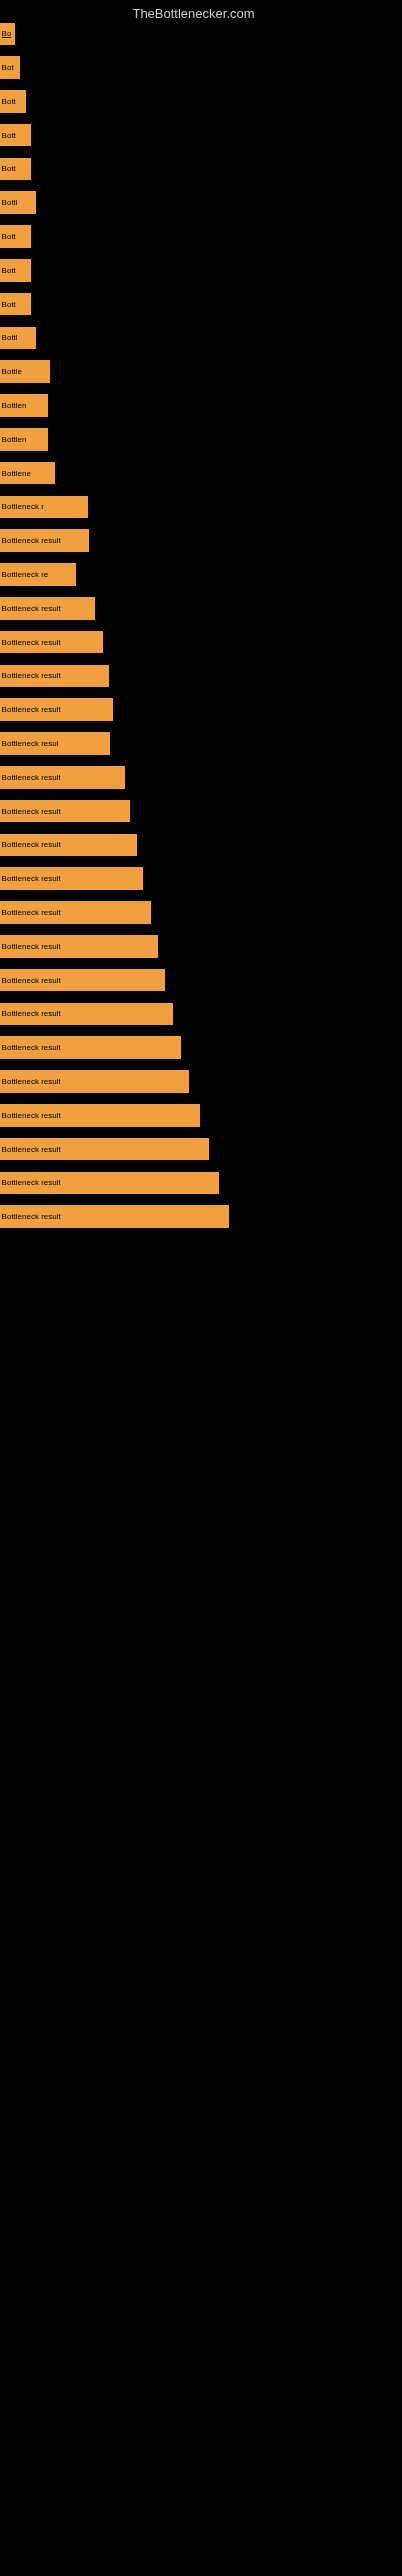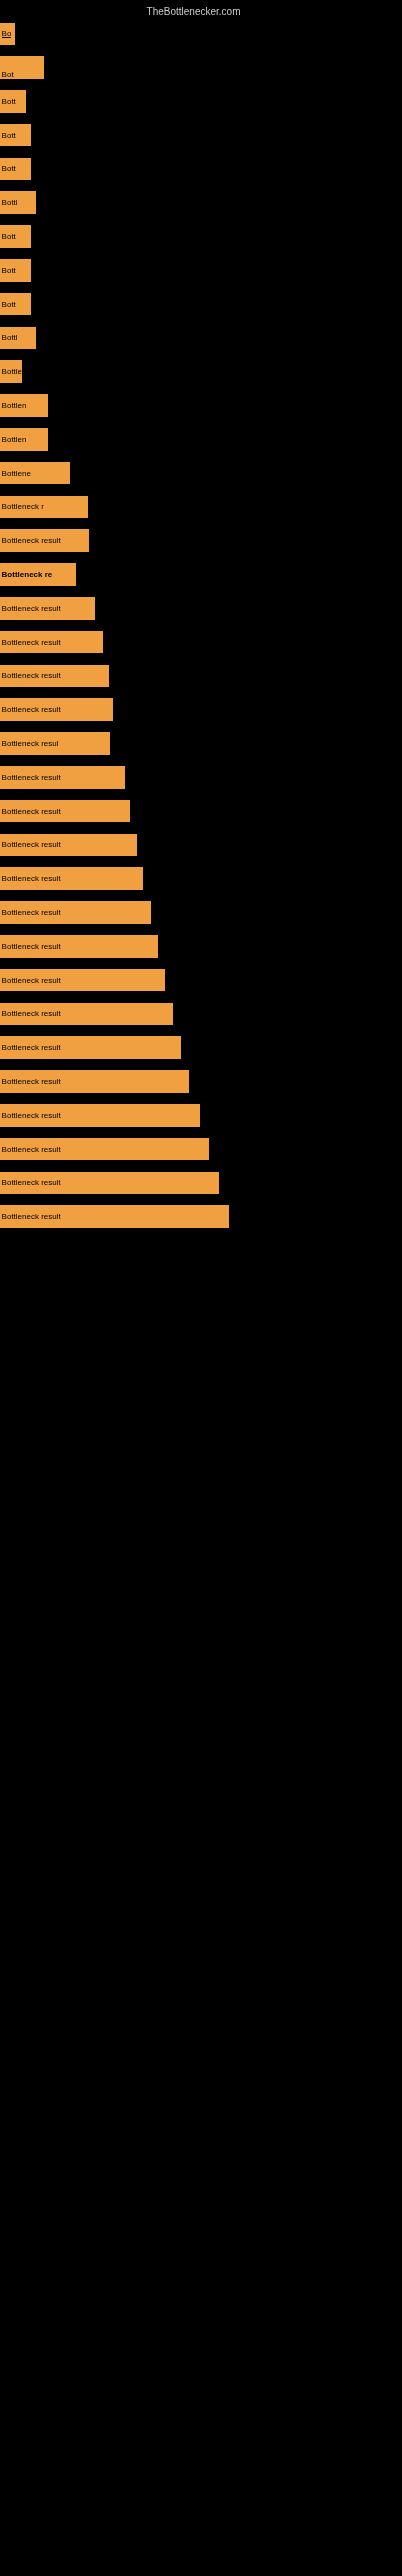--- a/index.html
+++ b/index.html
@@ -12,21 +12,21 @@
       background-color: #000000;
       font-family: Arial, sans-serif;
       width: 403px;
       min-height: 2576px;
       position: relative;
       overflow-x: hidden;
     }
 
     .site-title {
       color: #cccccc;
-      font-size: 10px;
+      font-size: 13px;
       text-align: center;
       padding: 6.4px 0 3.2px 0;
       position: absolute;
       top: 0;
       left: 0;
       right: 16px;
     }
 
     .bars-container {
       position: absolute;
@@ -73,21 +73,21 @@
 <div class="bars-container" id="bars-container">
 <div class="row-wrapper">
       <div class="bar-row">
         <div class="bar" style="width: 14.5px; text-decoration: underline;">
           <span class="bar-text">Bo</span>
         </div>
       </div>
     </div>
     <div class="row-wrapper">
       <div class="bar-row">
-        <div class="bar" style="width: 44px; align-items: flex-end;">
+        <div class="bar" style="width: 20px;">
           <span class="bar-text">Bot</span>
         </div>
       </div>
     </div>
     <div class="row-wrapper">
       <div class="bar-row">
         <div class="bar" style="width: 26px;">
           <span class="bar-text">Bott</span>
         </div>
       </div>
@@ -136,63 +136,63 @@
     </div>
     <div class="row-wrapper">
       <div class="bar-row">
         <div class="bar" style="width: 36px;">
           <span class="bar-text">Bottl</span>
         </div>
       </div>
     </div>
     <div class="row-wrapper">
       <div class="bar-row">
-        <div class="bar" style="width: 22px;">
+        <div class="bar" style="width: 50px;">
           <span class="bar-text">Bottle</span>
         </div>
       </div>
     </div>
     <div class="row-wrapper">
       <div class="bar-row">
         <div class="bar" style="width: 48px;">
           <span class="bar-text">Bottlen</span>
         </div>
       </div>
     </div>
     <div class="row-wrapper">
       <div class="bar-row">
         <div class="bar" style="width: 48px;">
           <span class="bar-text">Bottlen</span>
         </div>
       </div>
     </div>
     <div class="row-wrapper">
       <div class="bar-row">
-        <div class="bar" style="width: 70px;">
+        <div class="bar" style="width: 55px;">
           <span class="bar-text">Bottlene</span>
         </div>
       </div>
     </div>
     <div class="row-wrapper">
       <div class="bar-row">
         <div class="bar" style="width: 88px;">
           <span class="bar-text">Bottleneck r</span>
         </div>
       </div>
     </div>
     <div class="row-wrapper">
       <div class="bar-row">
         <div class="bar" style="width: 89px;">
           <span class="bar-text">Bottleneck result</span>
         </div>
       </div>
     </div>
     <div class="row-wrapper">
       <div class="bar-row">
-        <div class="bar" style="width: 76px; font-weight: bold;">
+        <div class="bar" style="width: 76px;">
           <span class="bar-text">Bottleneck re</span>
         </div>
       </div>
     </div>
     <div class="row-wrapper">
       <div class="bar-row">
         <div class="bar" style="width: 95px;">
           <span class="bar-text">Bottleneck result</span>
         </div>
       </div>

